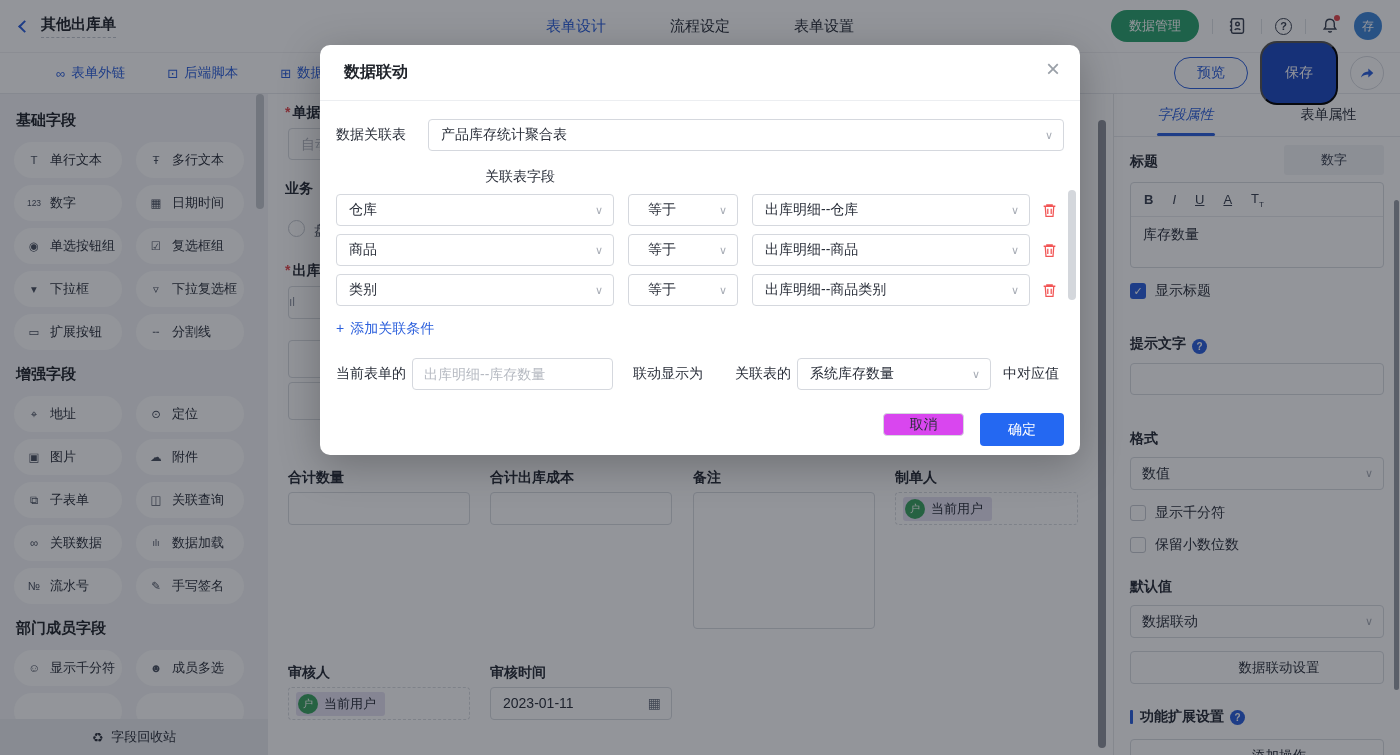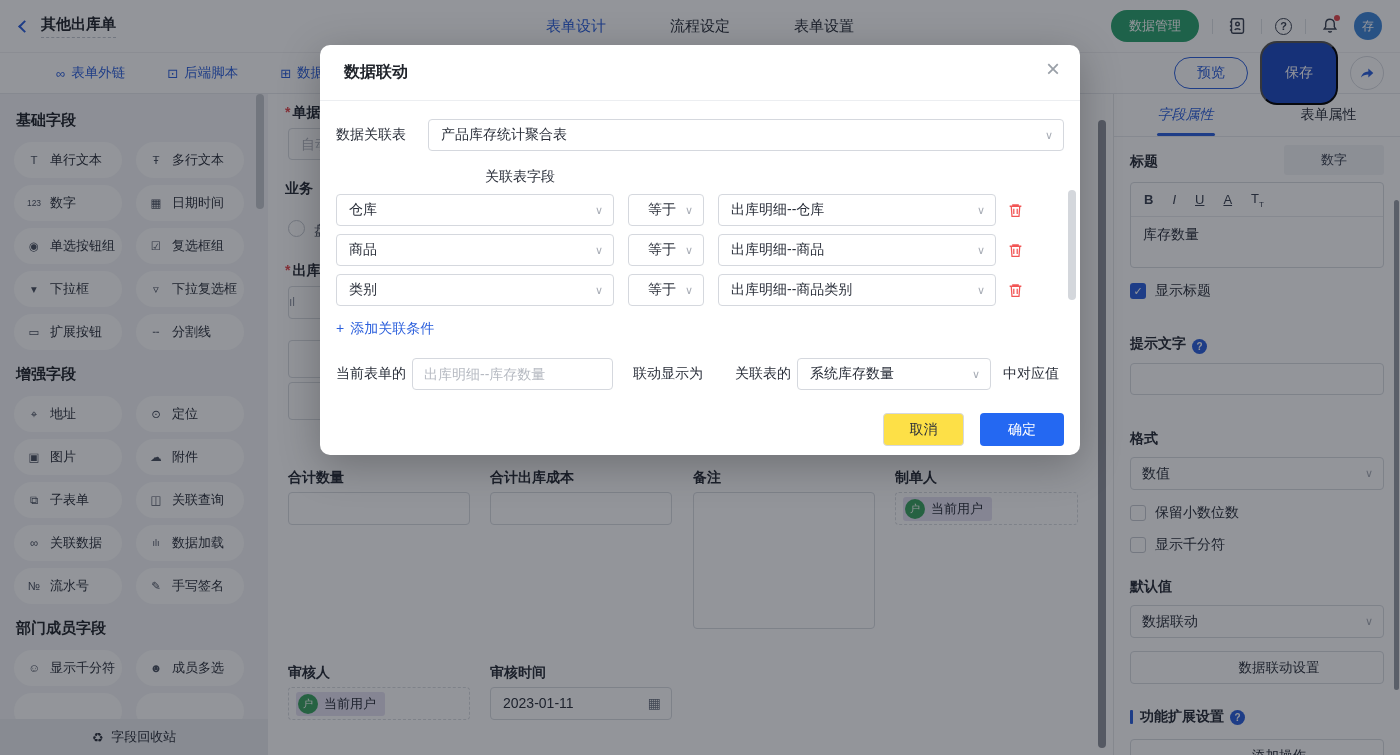--- a/index.html
+++ b/index.html
@@ -92,30 +92,30 @@
   .m-body { padding:18px 16px 0 16px; }
   .m-row1 { display:flex; align-items:center; }
   .m-lab1 { width:92px; font-size:14px; color:#2a2f3a; flex:none; }
   .m-select { position:relative; height:32px; border:1px solid #d5d8de; border-radius:4px; display:flex; align-items:center; padding:0 26px 0 12px; font-size:14px; color:#2a2f3a; cursor:pointer; background:#fff; }
   .grow { flex:1; }
   .m-heads { display:flex; margin-top:17px; font-size:14px; color:#2a2f3a; }
   .mh-left { width:368px; text-align:center; }
   .mh-sp { width:48px; }
   .mh-right { width:278px; text-align:center; }
   .cond-row { display:flex; align-items:center; margin-top:8px; }
-  .cr-f1 { width:278px; } .cr-op { width:76px; margin-left:14px;padding-left:19px; } .cr-f2 { width:278px; margin-left:14px; }
+  .cr-f1 { width:278px; } .cr-op { width:110px; margin-left:14px;padding-left:19px; } .cr-f2 { width:278px; margin-left:14px; }
   .trash { margin-left:11px; cursor:pointer; display:flex; }
   .add-link { margin-top:14px; color:#2b5fdc; font-size:14px; display:inline-flex; gap:6px; cursor:pointer; }
   .map-row { display:flex; align-items:center; margin-top:20px; font-size:14px; color:#2a2f3a; }
   .map-input { width:201px; height:32px; border:1px solid #d5d8de; border-radius:4px; margin-left:6px; padding:0 11px; font-size:14px; outline:none; }
   .map-input::placeholder { color:#b6bac2; }
   .ml20 { margin-left:20px; } .ml32 { margin-left:32px; } .ml6 { margin-left:6px; } .ml12 { margin-left:12px; }
   .m-sel2 { width:194px; }
   .m-foot { display:flex; justify-content:flex-end; gap:16px; margin-top:23px; padding-right:0; }
-  .btn-cancel { width:81px; height:33px; border:1px solid #d5d8de; border-radius:4px; background:#fde047; font-size:14px; color:#2a2f3a; display:flex; align-items:center; justify-content:center; cursor:pointer; }
+  .btn-cancel { width:81px; height:23px; border:1px solid #d5d8de; border-radius:4px; background:#d946ef; font-size:14px; color:#2a2f3a; display:flex; align-items:center; justify-content:center; cursor:pointer; }
   .btn-confirm { width:84px; height:33px; border:none; border-radius:4px; background:#2468f2; font-size:14px; color:#fff; display:flex; align-items:center; justify-content:center; cursor:pointer; }
   .m-scroll { position:absolute; right:4px; top:145px; width:8px; height:110px; background:#d4d7dc; border-radius:4px; cursor:pointer; }
 </style>
 </head>
 <body>
 
 <div class="topbar">
   <div class="back">
     <span class="chev"></span>
     <span class="doc-title">其他出库单</span>
@@ -361,25 +361,25 @@
     </div>
     <div class="sp16">
       <div class="p-label">格式</div>
       <div class="p-select">
         <span>数值</span>
         <span class="sel-ar">∨</span>
       </div>
     </div>
     <div class="checkrow">
       <span class="cb off"></span>
-      <span>保留小数位数</span>
+      <span>显示千分符</span>
     </div>
     <div class="checkrow">
       <span class="cb off"></span>
-      <span>显示千分符</span>
+      <span>保留小数位数</span>
     </div>
     <div class="sp16" style="margin-top:24px">
       <div class="p-label">默认值</div>
       <div class="p-select">
         <span>数据联动</span>
         <span class="sel-ar">∨</span>
       </div>
       <div class="p-btn">数据联动设置</div>
     </div>
     <div class="ext-head">

